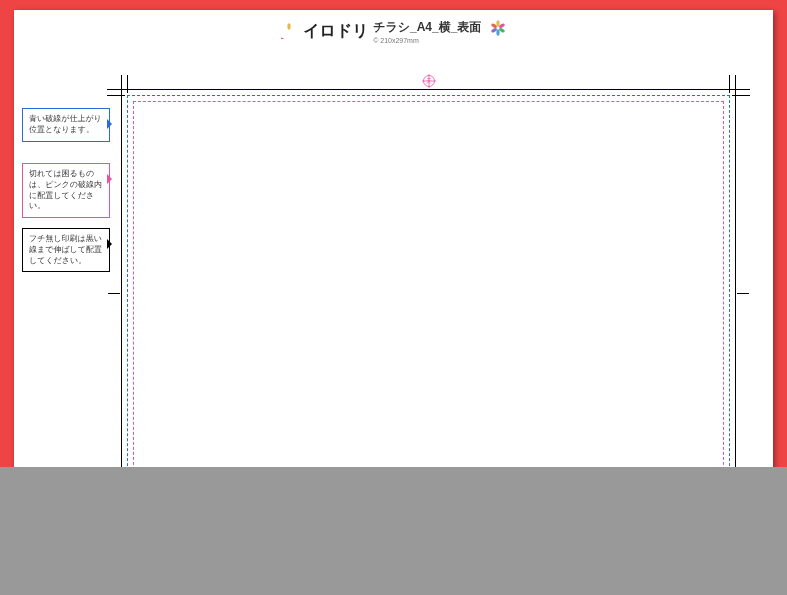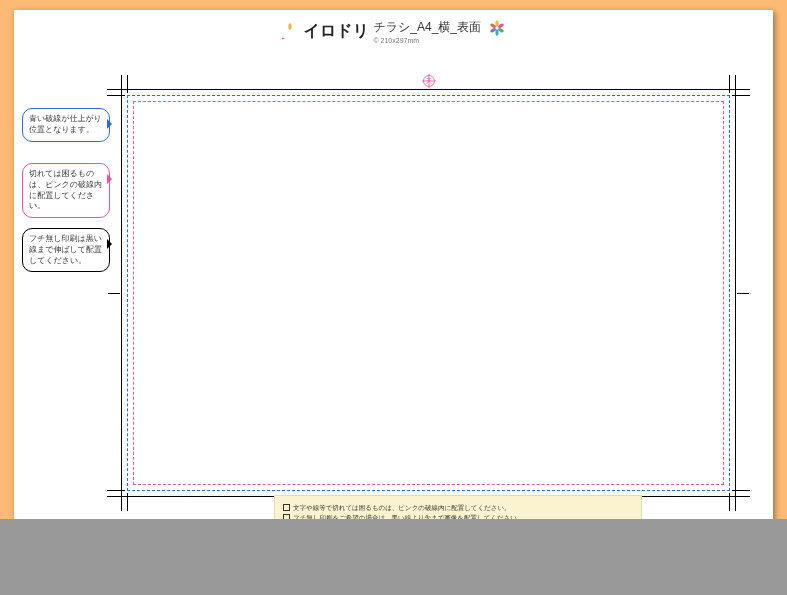--- a/index.html
+++ b/index.html
@@ -1,21 +1,21 @@
 <!DOCTYPE html>
 <html><head>
 <meta charset="utf-8">
 <style>
   html,body{margin:0;padding:0;background:#999;font-family:"Hiragino Kaku Gothic Pro","Yu Gothic",Meiryo,sans-serif}
-  .viewport{width:787px;height:519px;background:#fdba74;position:relative}
+  .viewport{width:787px;height:467px;background:#ef4444;position:relative}
   .page{position:absolute;left:14px;top:10px;width:759px;height:576px;background:#fff;box-shadow:2px 2px 6px rgba(0,0,0,.4)}
   .header{position:absolute;left:0;top:8px;width:100%;text-align:center}
   .brand{display:inline-flex;align-items:center;gap:6px;vertical-align:middle}
   .brand-name{font-size:16px;font-weight:600;color:#222}
-  .doc-title{display:inline-block;font-size:12px;font-weight:400;color:#333;vertical-align:middle}
+  .doc-title{display:inline-block;font-size:12px;font-weight:700;color:#333;vertical-align:middle}
   .doc-sub{display:block;font-size:7px;color:#777;font-weight:400;text-align:left;margin-top:1px}
   .flower{width:16px;height:16px}
   .flower .p{transform-origin:8px 8px}
   .canvas-wrap{position:absolute;left:90px;top:62px;right:20px;bottom:72px}
   
   .trim{position:absolute;inset:8px;}
   .black-frame{position:absolute;inset:9px;border:1px solid #000}
   .blue-frame{position:absolute;inset:15px;border:1px dashed #2a6bd6}
   .pink-frame{position:absolute;inset:21px;border:1px dashed #e255a3}
   
@@ -34,21 +34,21 @@
   .reg{position:absolute;width:14px;height:14px}
   .reg svg{display:block}
   .reg-top{left:50%;top:-6px;transform:translateX(-50%)}
   .reg-bottom{left:50%;bottom:-6px;transform:translateX(-50%)}
   
   .tick{position:absolute;background:#000}
   .tick.h{height:1px;width:12px}
   .tick-left{left:-4px;top:50%}
   .tick-right{right:-4px;top:50%}
   
-  .callout{position:absolute;left:8px;width:74px;border:1px solid;border-radius:10px;background:#fff;padding:5px 6px;font-size:8px;line-height:1.35;color:#333}
+  .callout{position:absolute;left:8px;width:74px;border:1px solid;border-radius:0;background:#fff;padding:5px 6px;font-size:8px;line-height:1.35;color:#333}
   .callout::after{content:"";position:absolute;right:-8px;top:10px;border:5px solid transparent}
   .co-blue{top:98px;border-color:#2a6bd6}
   .co-blue::after{border-left-color:#2a6bd6}
   .co-pink{top:153px;border-color:#e255a3}
   .co-pink::after{border-left-color:#e255a3}
   .co-black{top:218px;border-color:#000}
   .co-black::after{border-left-color:#000}
   
   .notes{position:absolute;left:260px;bottom:10px;width:350px;background:#fbf3d0;border:1px solid #e9dca0;padding:6px 8px;font-size:6.5px;line-height:1.5;color:#333}
   .notes .row{display:block;margin:1px 0}

